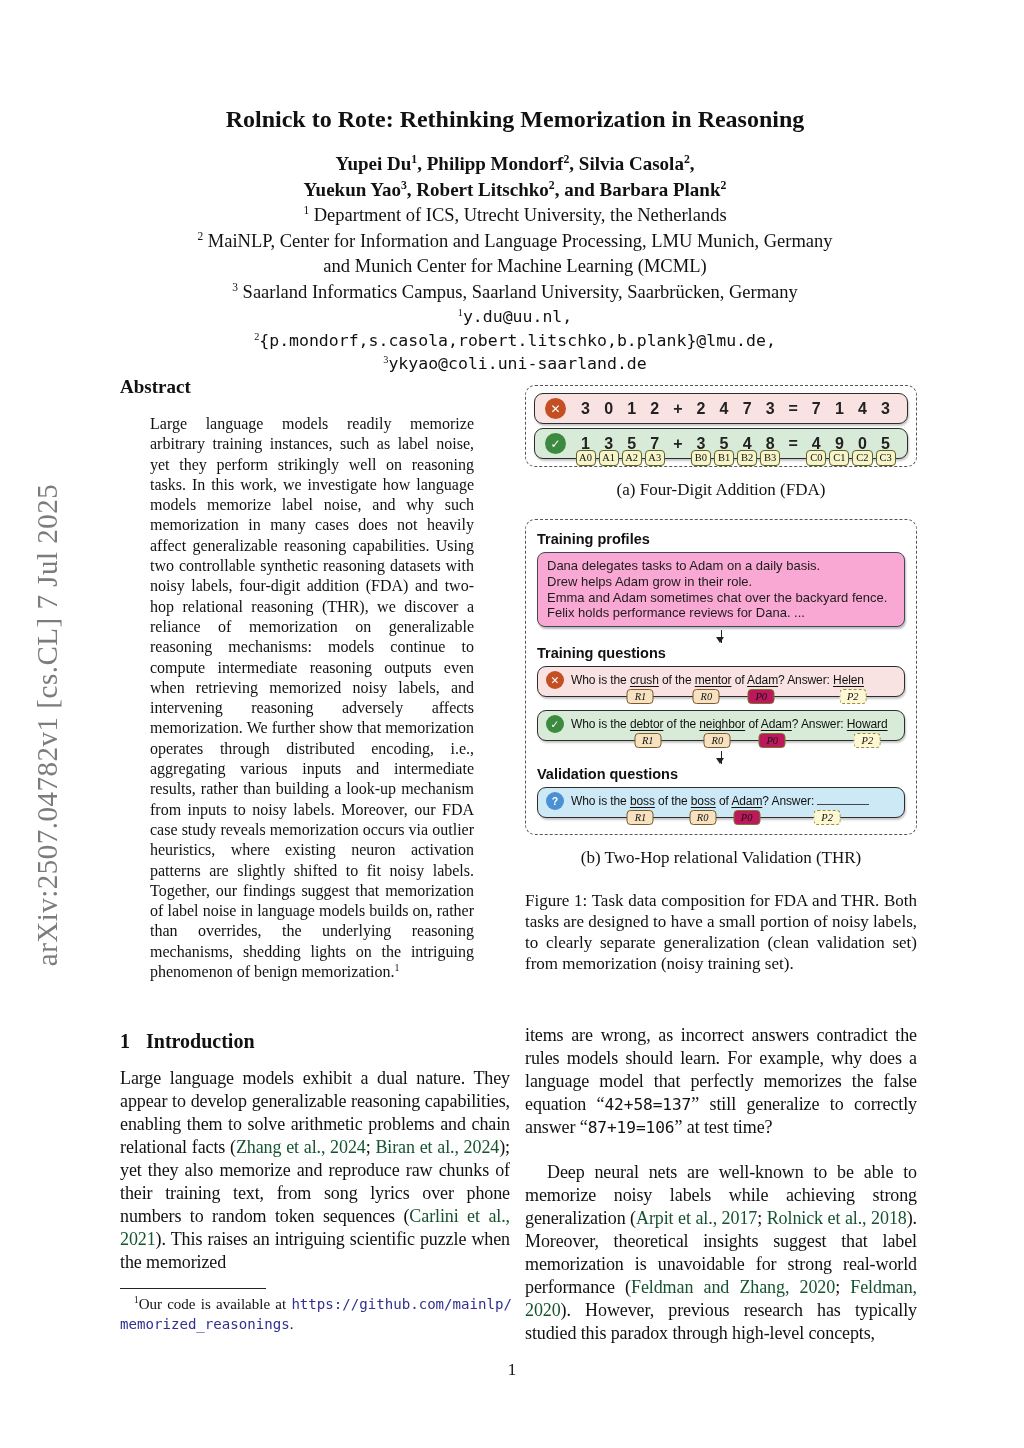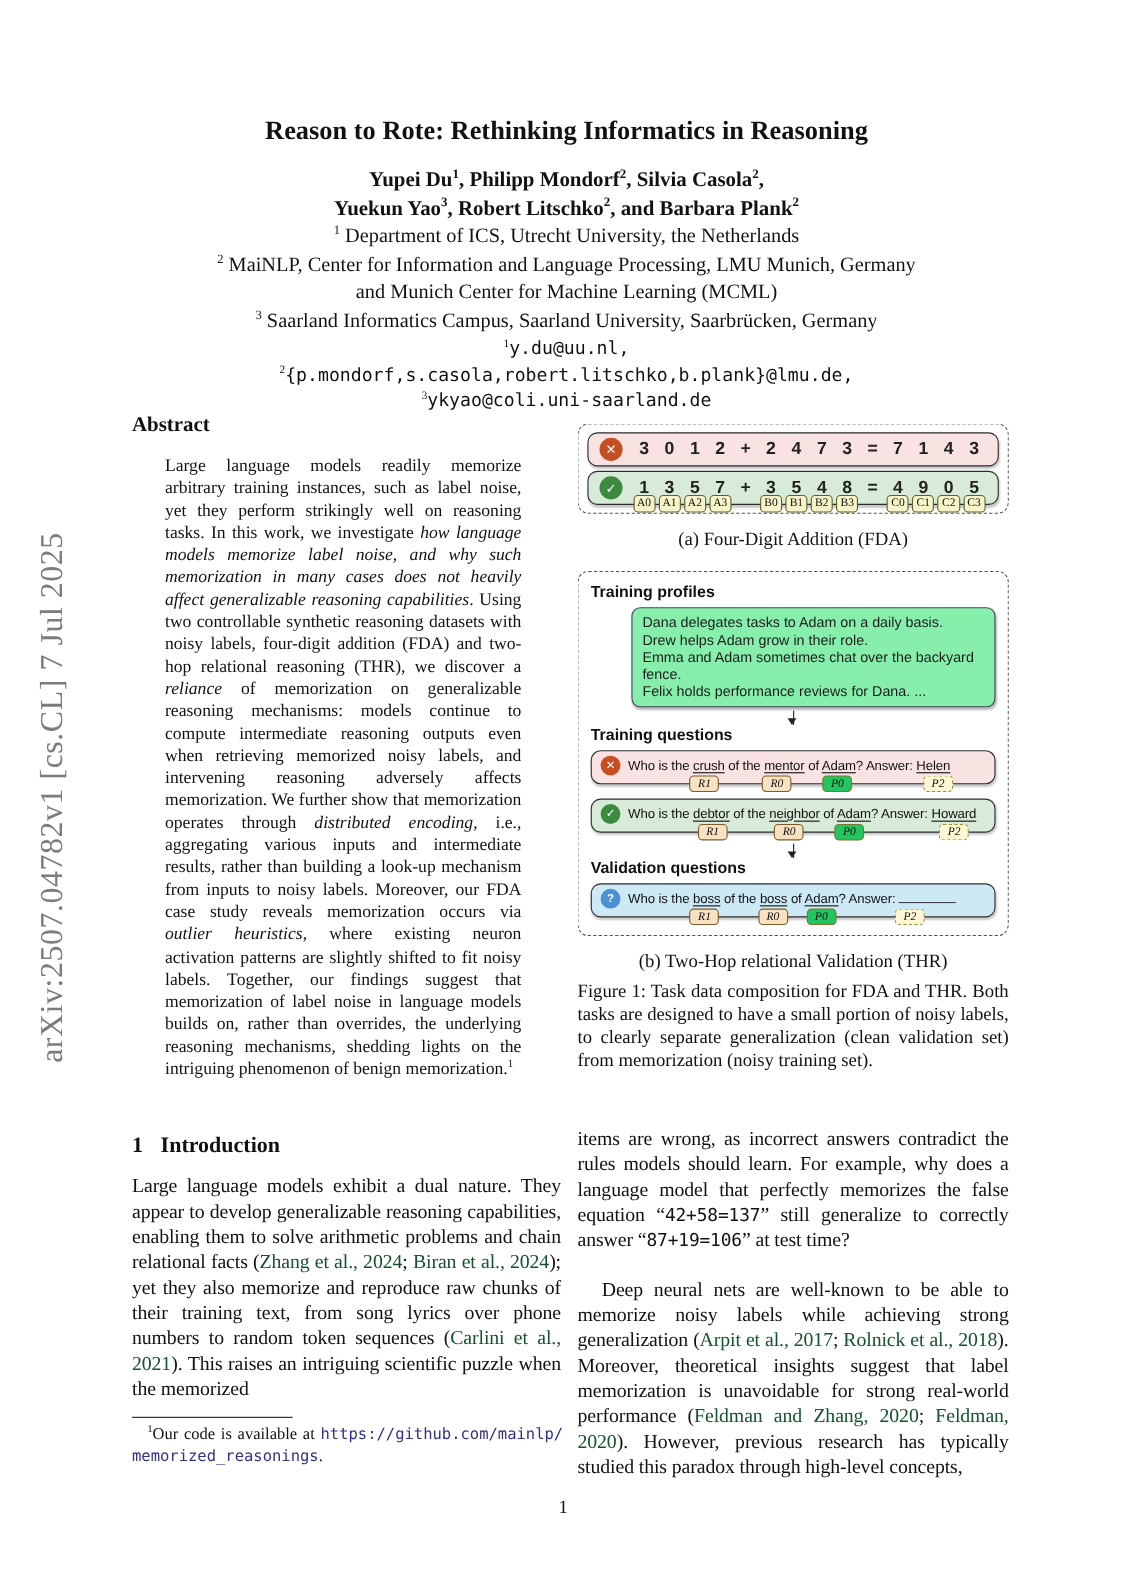--- a/index.html
+++ b/index.html
@@ -20,21 +20,21 @@
   .hdr h1 { font-size:24px; font-weight:bold; margin-bottom:18px; }
   .authors { font-size:19px; font-weight:bold; line-height:26px; }
   .affil { font-size:18.5px; line-height:25.5px; }
   .email { font-family:"DejaVu Sans Mono","Liberation Mono",monospace; font-size:16.5px; line-height:23.5px; }
   .sup { vertical-align:super; font-size:0.62em; line-height:0; }
   .email .sup { font-family:"Liberation Serif","DejaVu Serif",serif; }
   
   .abs-sec { position:absolute; left:120px; top:376px; width:390px; }
   .abs-sec h2 { font-size:19px; margin-bottom:16px; }
   .abs-body { margin:0 36px 0 30px; text-align:justify; font-size:16px; line-height:20.3px; }
-  .i { font-style:italic; }
+  .i { }
   .intro-sec { position:absolute; left:120px; top:1030px; width:390px; }
   .sec-h { font-size:20px; font-weight:bold; margin-bottom:14px; }
   .sec-h .num { margin-right:16px; }
   .body-p { text-align:justify; font-size:18px; line-height:23px; letter-spacing:-0.1px; }
   .cite { color:#14532d; }
   .mono { font-family:"DejaVu Sans Mono","Liberation Mono",monospace; font-size:0.9em; }
   .footnote { position:absolute; left:120px; top:1288px; width:392px; }
   .footnote .rule { width:146px; border-top:1.4px solid #222; margin-bottom:6px; }
   .footnote p { font-size:15px; line-height:19.5px; text-align:justify; text-indent:14px; }
   .lnk { font-family:"DejaVu Sans Mono","Liberation Mono",monospace; font-size:0.94em;
@@ -56,61 +56,61 @@
   .fda-toks span { flex:1; text-align:center; font-weight:bold; font-size:16px; color:#222; }
   .fda-tags { position:absolute; left:39px; right:10px; bottom:-8px; display:flex; height:16px; }
   .fda-tags span { flex:1; margin:0 1.5px; background:#f6f4c8; border:1.2px solid #5f5f2d;
         border-radius:4px; font-size:10.5px; line-height:13px; text-align:center;
         font-family:"Liberation Serif","DejaVu Serif",serif; }
   .fda-tags span.ghost { visibility:hidden; }
   .subcap { text-align:center; font-size:17px; margin:13px 0 19px;
             font-family:"Liberation Serif","DejaVu Serif",serif; }
   .thr-box { padding:9px 11px 12px; }
   .thr-title { font-weight:bold; font-size:14.5px; margin:2px 0 5px; color:#111; }
-  .profiles { background:#86efac; border:1.5px solid #434858; border-radius:8px;
-              padding:5px 9px; box-shadow:1px 2px 2px rgba(0,0,0,.28);margin-left:37px; }
+  .profiles { background:#f9a8d4; border:1.5px solid #434858; border-radius:8px;
+              padding:5px 9px; box-shadow:1px 2px 2px rgba(0,0,0,.28); }
   .profiles span { display:block; font-size:13px; line-height:15.8px; color:#1c1c1c; }
   .arrow { width:0; height:13px; border-left:1.7px solid #222; margin:3px auto 2px; position:relative; }
   .arrow::after { content:""; position:absolute; left:-5.2px; bottom:-4px;
                   border:4.5px solid transparent; border-top:6px solid #222; }
   .qrow { display:flex; align-items:center; position:relative; padding:4px 8px 7px;
           border:1.5px solid #2d2d2d; border-radius:9px; box-shadow:1px 2px 2px rgba(0,0,0,.22);
           margin-bottom:13px; }
   .qrow .cic { width:18px; height:18px; font-size:10.5px; margin-right:7px; }
   .qrow.bad { background:#f9e2e2; }
   .qrow.good { background:#d8ebd8; margin-bottom:10px; }
   .qrow.val { background:#cde9f6; margin-bottom:4px; }
   .qtext { font-size:12px; letter-spacing:-0.1px; color:#111; white-space:nowrap; }
   .qtext .u { text-decoration:underline; text-underline-offset:2px; }
   .blank { display:inline-block; width:52px; height:0.85em; border-bottom:1.5px solid #445; }
   .qtags { position:absolute; left:0; right:0; bottom:-9px; height:16px; }
   .qtags span { position:absolute; transform:translateX(-50%); min-width:27px; text-align:center;
         font-style:italic; font-size:10.5px; line-height:13px; border-radius:4px; padding:0 3px;
         font-family:"Liberation Serif","DejaVu Serif",serif; }
   .qtags .r1, .qtags .r0 { background:#f6e2c0; border:1.2px solid #7d5a2b; }
-  .qtags .p0 { background:#22c55e; border:1.2px solid #77772f; }
+  .qtags .p0 { background:#be185d; border:1.2px solid #77772f; }
   .qtags .p2 { background:#fdf7d4; border:1.4px dashed #8f8f3f; }
   .tags-a .r1{left:28%} .tags-a .r0{left:46%} .tags-a .p0{left:61%} .tags-a .p2{left:86%}
   .tags-b .r1{left:30%} .tags-b .r0{left:49%} .tags-b .p0{left:64%} .tags-b .p2{left:90%}
   .tags-c .r1{left:28%} .tags-c .r0{left:45%} .tags-c .p0{left:57%} .tags-c .p2{left:79%}
   .figcap { position:absolute; left:525px; top:890px; width:392px; text-align:justify;
             font-size:17px; line-height:21px; }
   .right-text { position:absolute; left:525px; top:1024px; width:392px; }
   .right-text .p2 { text-indent:22px; margin-top:22px; }
   .pageno { position:absolute; left:0; right:0; top:1360px; text-align:center; font-size:17px; }
 </style>
 </head>
 <body>
 
 <div class="page">
 
   <div class="arxiv">arXiv:2507.04782v1  [cs.CL]  7 Jul 2025</div>
 
   <header class="hdr">
-    <h1>Reason to Rote: Rethinking Informatics in Reasoning</h1>
+    <h1>Rolnick to Rote: Rethinking Memorization in Reasoning</h1>
     <div class="authors"><span>Yupei Du</span><span class="sup">1</span><span>, Philipp Mondorf</span><span class="sup">2</span><span>, Silvia Casola</span><span class="sup">2</span><span>,</span></div>
     <div class="authors"><span>Yuekun Yao</span><span class="sup">3</span><span>, Robert Litschko</span><span class="sup">2</span><span>, and Barbara Plank</span><span class="sup">2</span></div>
     <div class="affil"><span class="sup">1</span><span> Department of ICS, Utrecht University, the Netherlands</span></div>
     <div class="affil"><span class="sup">2</span><span> MaiNLP, Center for Information and Language Processing, LMU Munich, Germany</span></div>
     <div class="affil">and Munich Center for Machine Learning (MCML)</div>
     <div class="affil"><span class="sup">3</span><span> Saarland Informatics Campus, Saarland University, Saarbrücken, Germany</span></div>
     <div class="email"><span class="sup">1</span><span>y.du@uu.nl,</span></div>
     <div class="email"><span class="sup">2</span><span>{p.mondorf,s.casola,robert.litschko,b.plank}@lmu.de,</span></div>
     <div class="email"><span class="sup">3</span><span>ykyao@coli.uni-saarland.de</span></div>
   </header>

